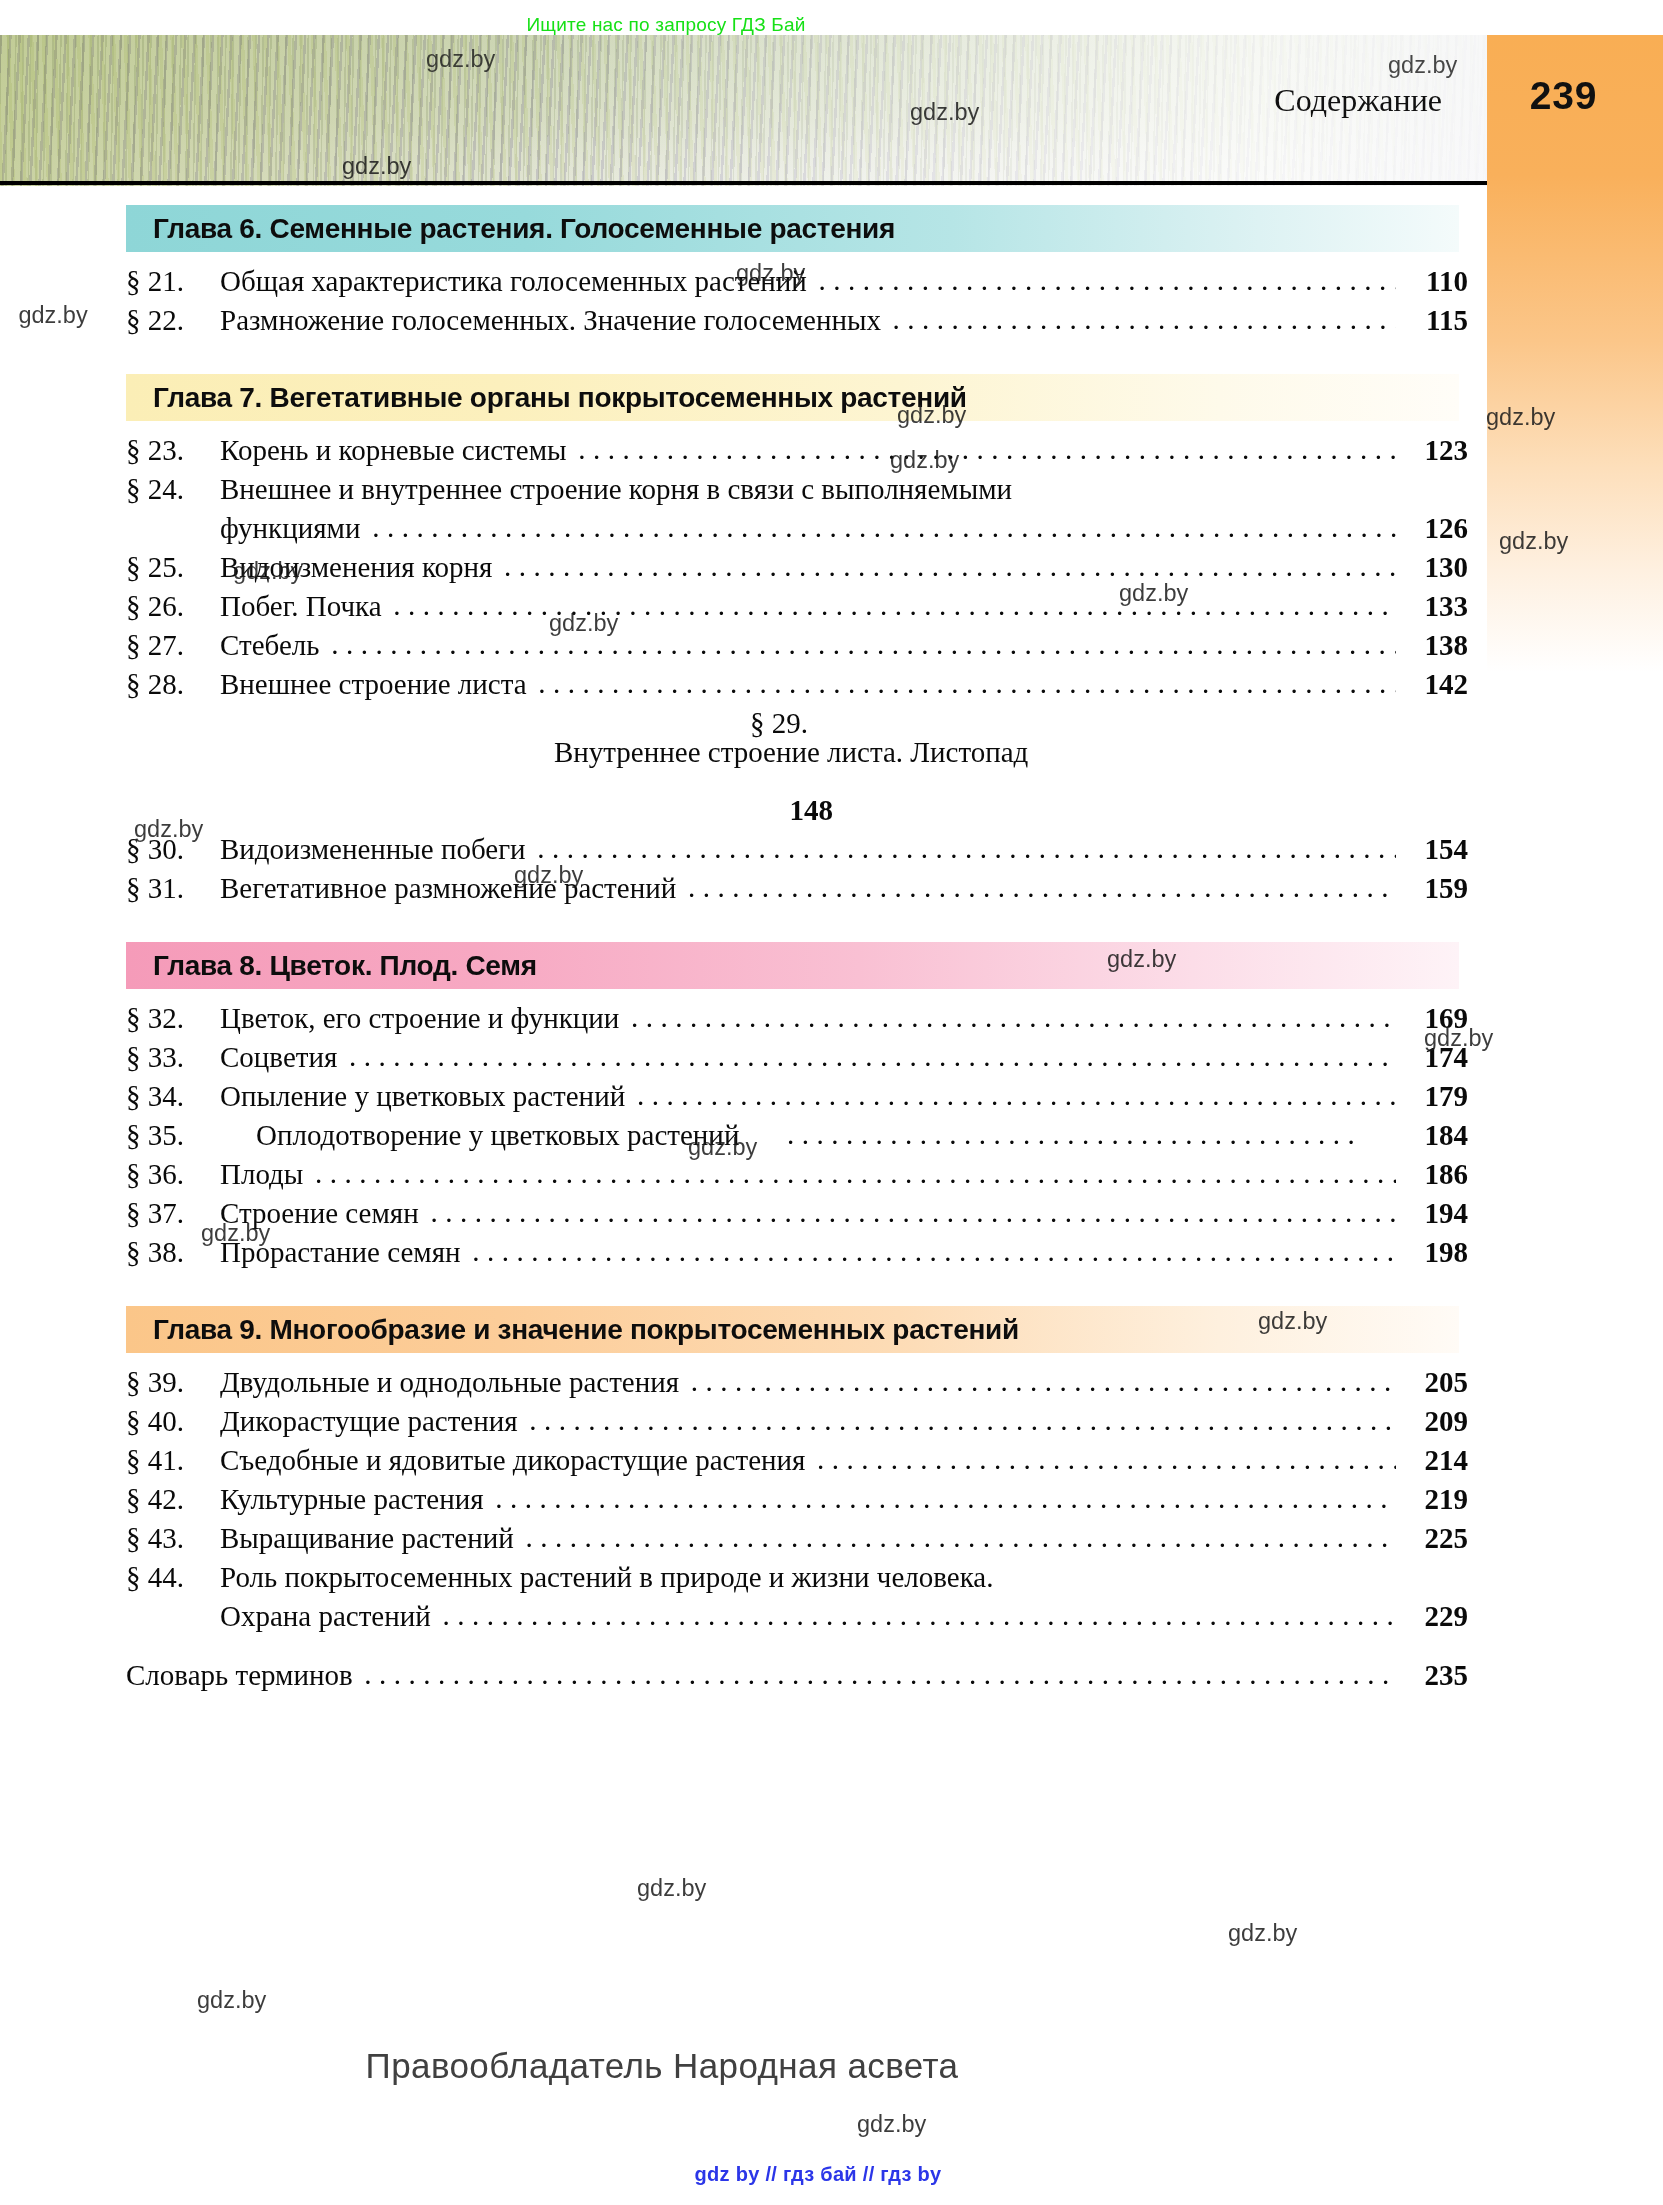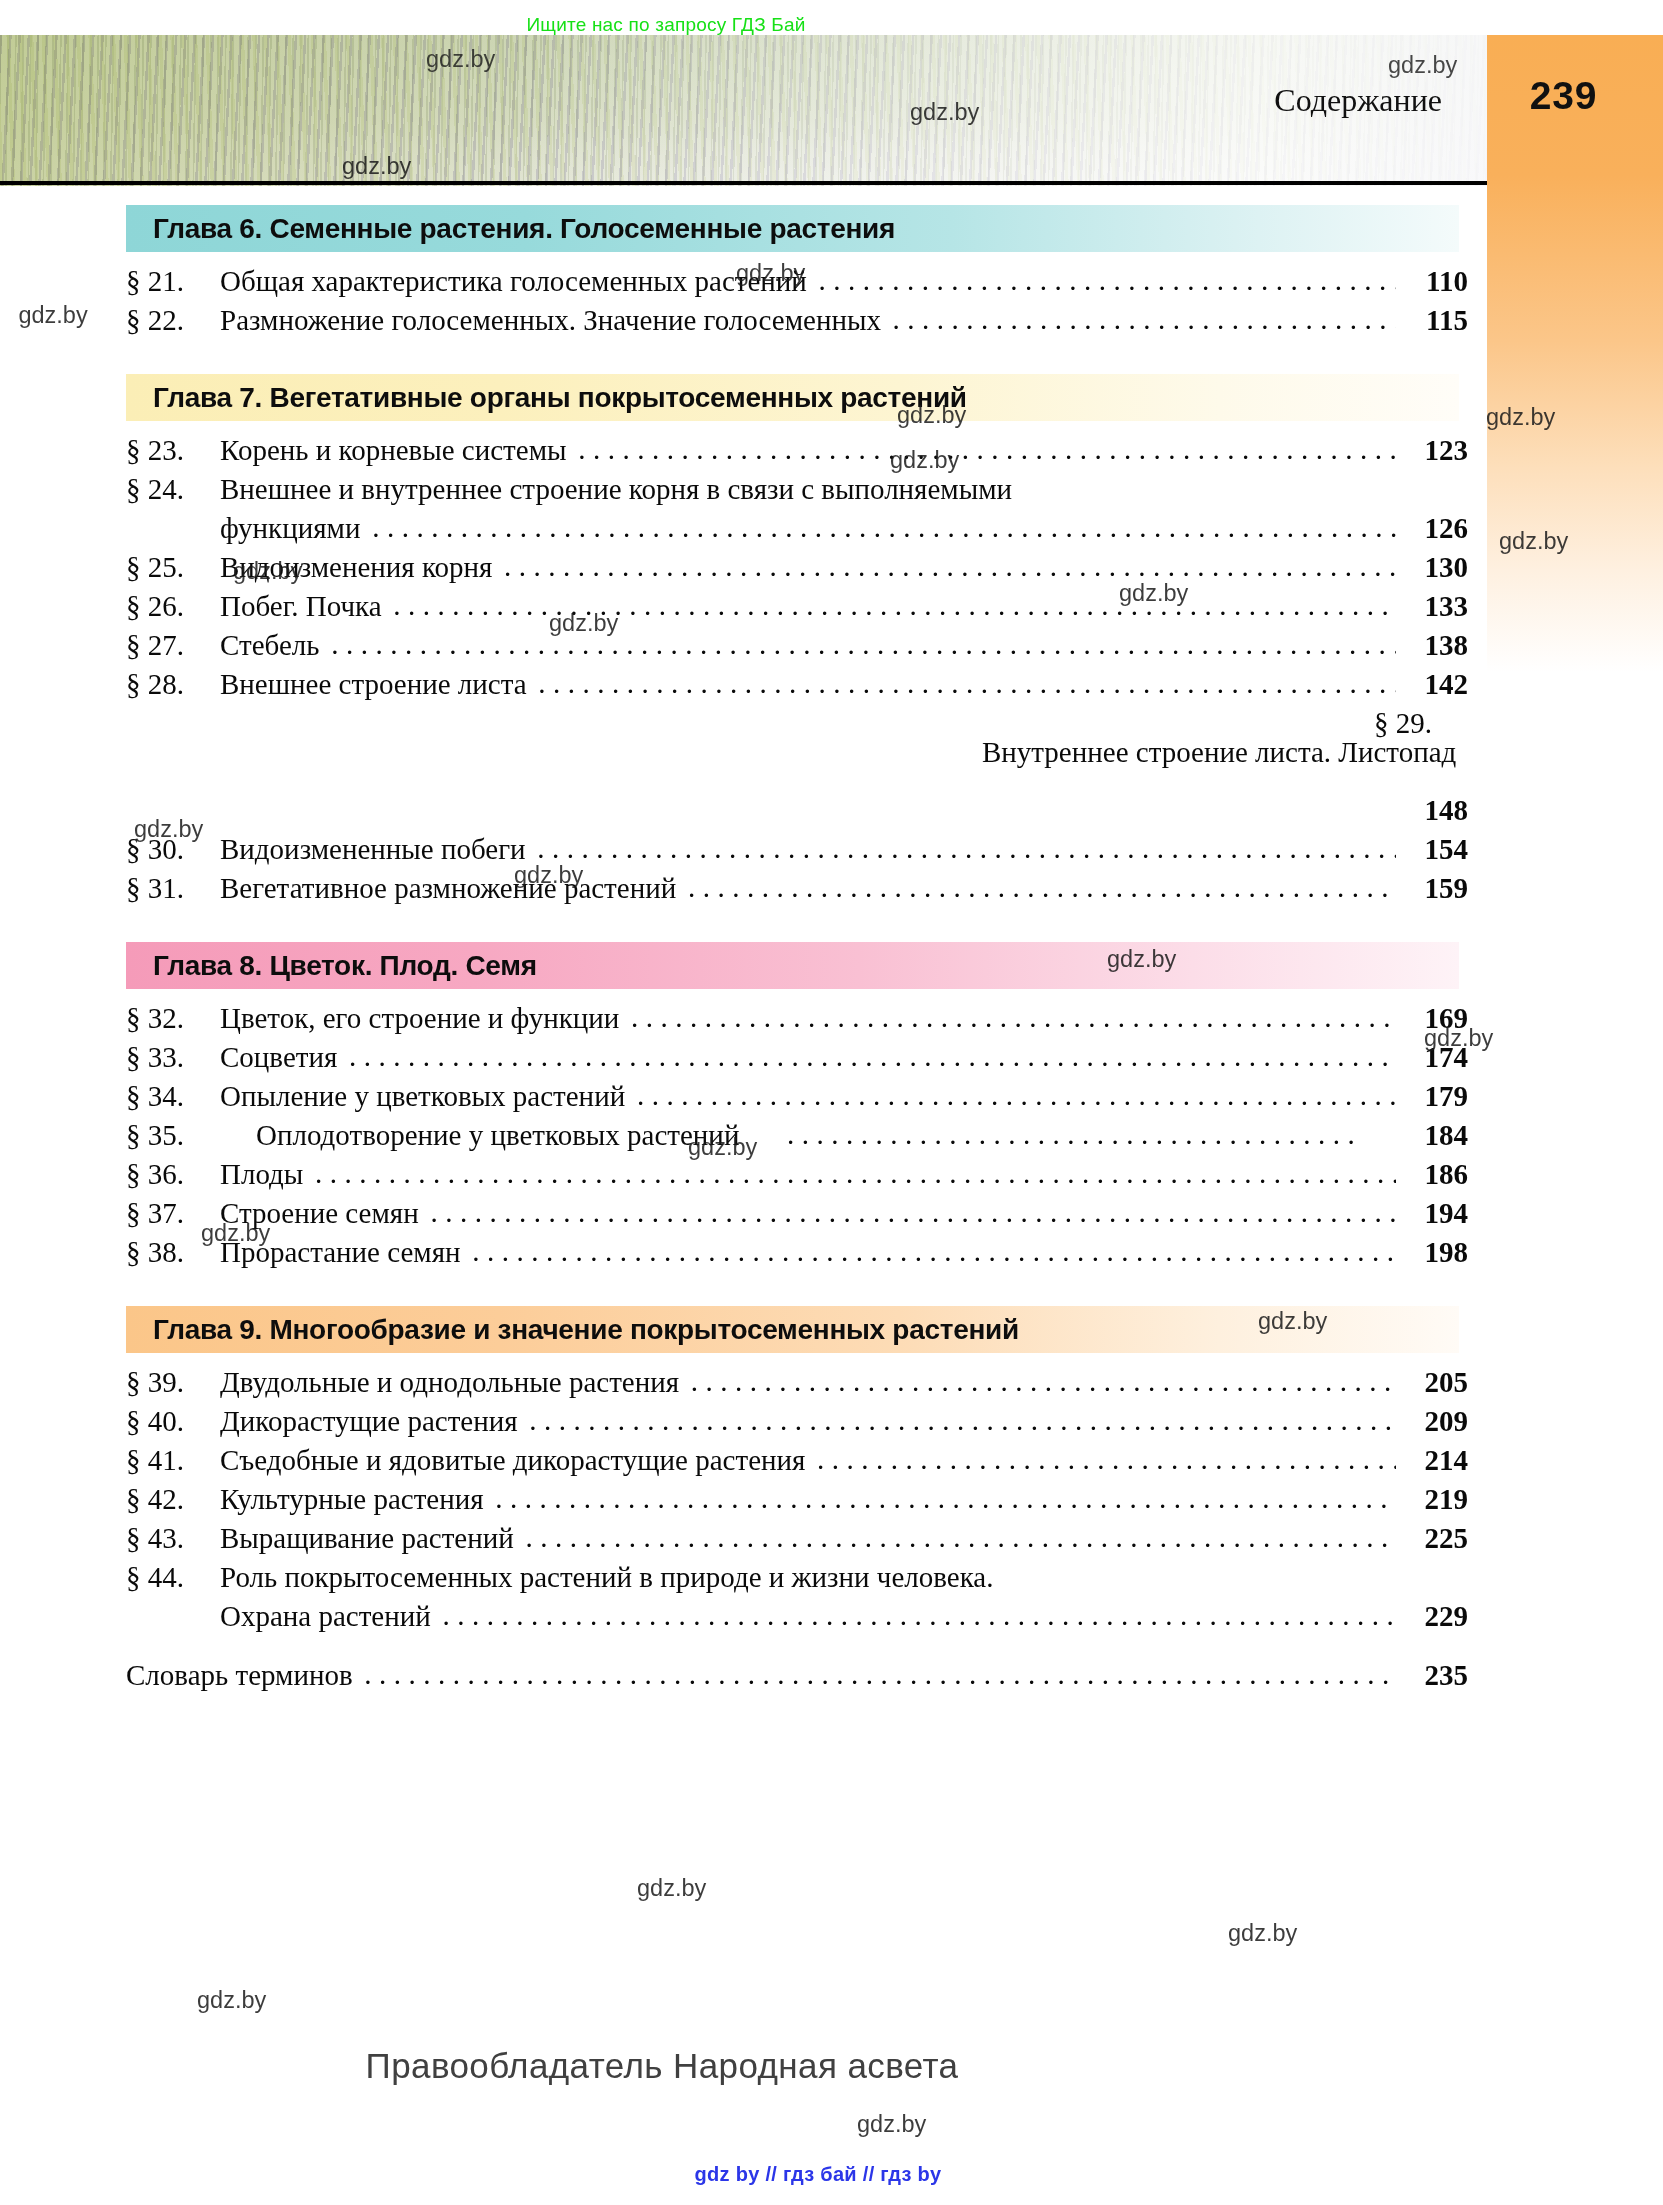--- a/index.html
+++ b/index.html
@@ -147,21 +147,21 @@
   }
   .ch-teal   { background: linear-gradient(to right, #8ed6d7 0%, #97dadb 30%, #b6e5e6 62%, #ddf2f3 85%, #f4fbfb 100%); }
   .ch-yellow { background: linear-gradient(to right, #fbeeb6 0%, #fcf0bd 28%, #fdf5d2 58%, #fefaea 82%, #fffdf8 100%); }
   .ch-pink   { background: linear-gradient(to right, #f59bb9 0%, #f7a8c2 26%, #f9c0d3 55%, #fcdde8 80%, #fef3f7 100%); }
   .ch-orange { background: linear-gradient(to right, #fbc689 0%, #fccd99 28%, #fddcb6 58%, #fef0de 82%, #fffbf6 100%); }
 
   .toc-group { margin: 0; padding: 0; }
 
   .toc-row {
     display: flex;
-    align-items: flex-end;
+    align-items: center;
     font-size: 29px;
     color: #0a0a0a;
     line-height: 1.0;
     margin-left: 126px;
     width: 1342px;
   }
   .toc-sec {
     flex: 0 0 auto;
     width: 94px;
     white-space: nowrap;

